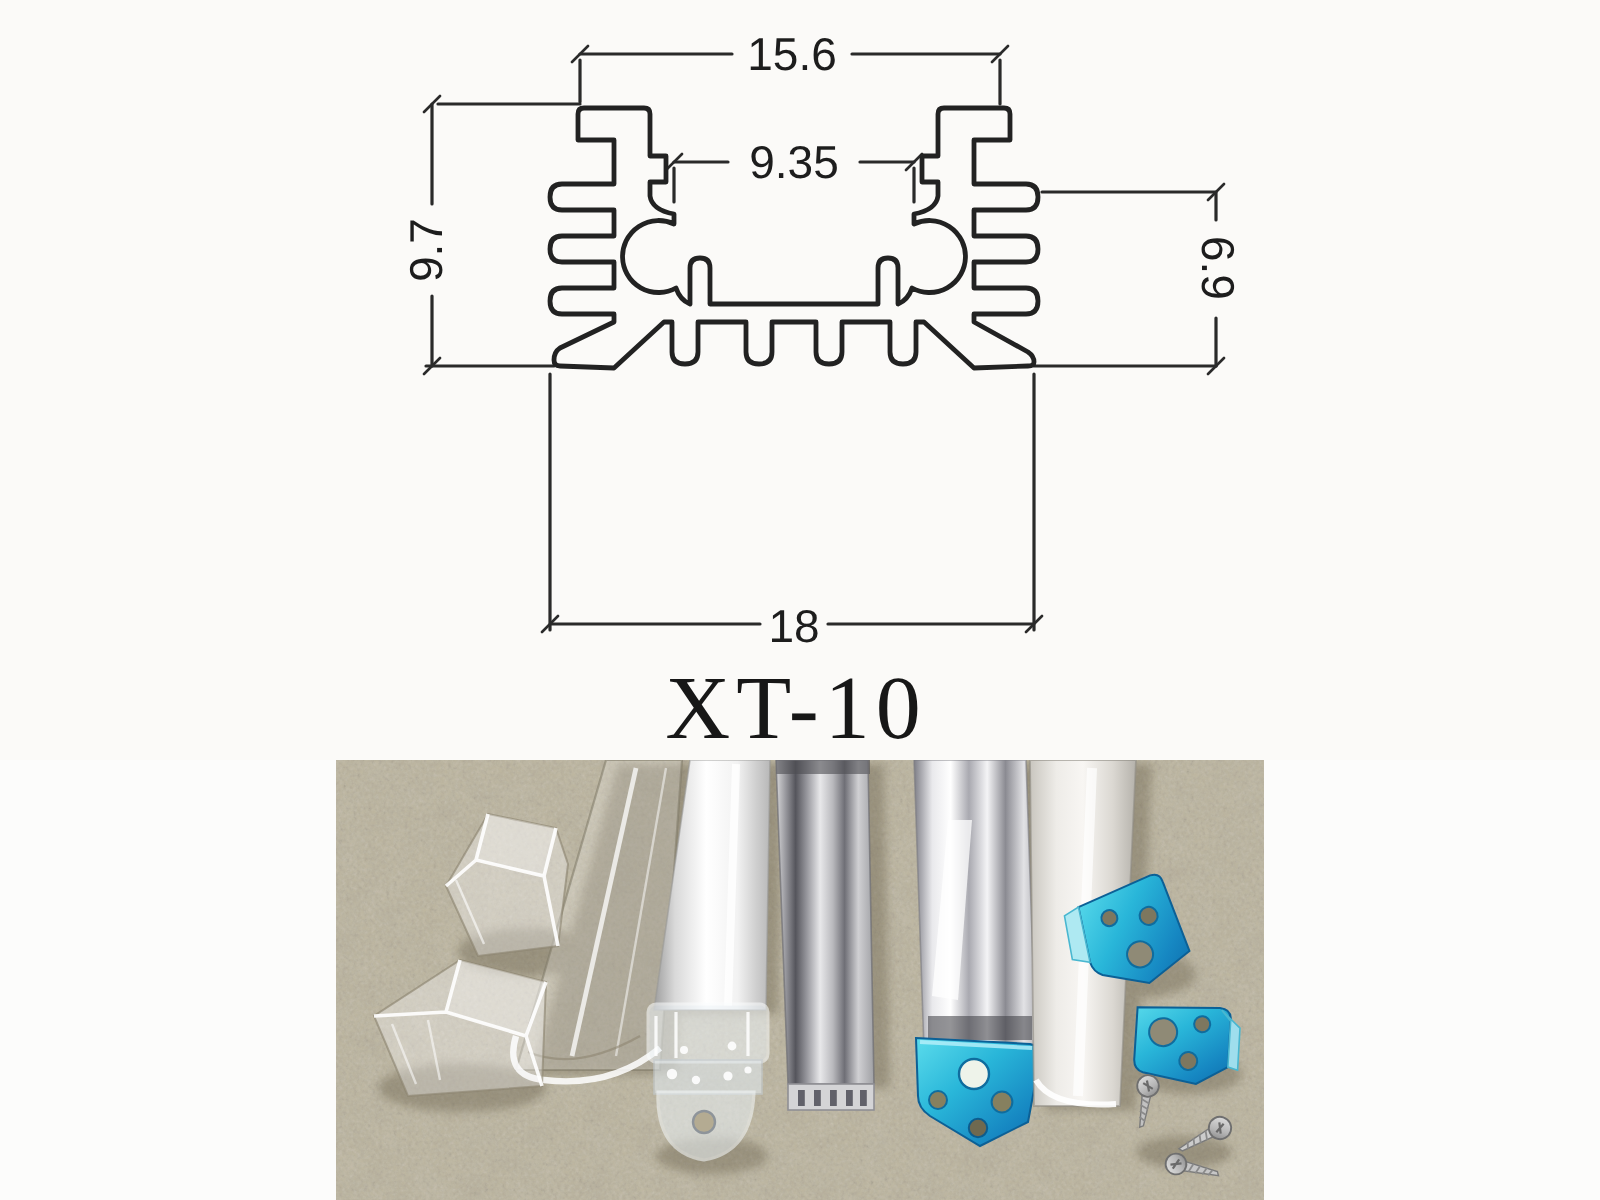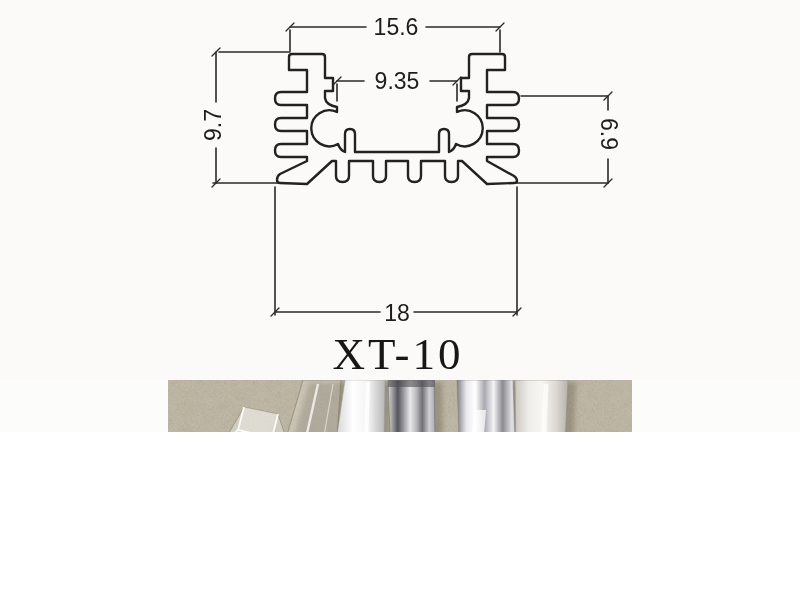--- a/index.html
+++ b/index.html
@@ -1,16 +1,16 @@
 <!DOCTYPE html>
 <html><head>
 <meta charset="utf-8">
 <style>
   html,body{margin:0;padding:0;background:#ffffff;}
-  .canvas{position:relative;width:800px;height:432px;background:#fcfcfb;overflow:hidden;
+  .canvas{position:relative;width:800px;height:600px;background:#fcfcfb;overflow:hidden;
           font-family:"Liberation Sans",sans-serif;}
   .drawing-svg{position:absolute;left:0;top:0;}
   .photo-svg{position:absolute;left:168px;top:380px;}
   .dim-text{font:23px "Liberation Sans",sans-serif;fill:#1d1d1d;}
   .model-text{font:45px "Liberation Serif",serif;fill:#171717;letter-spacing:3px;}
 </style>
 </head>
 <body>
 
 <div class="canvas">

